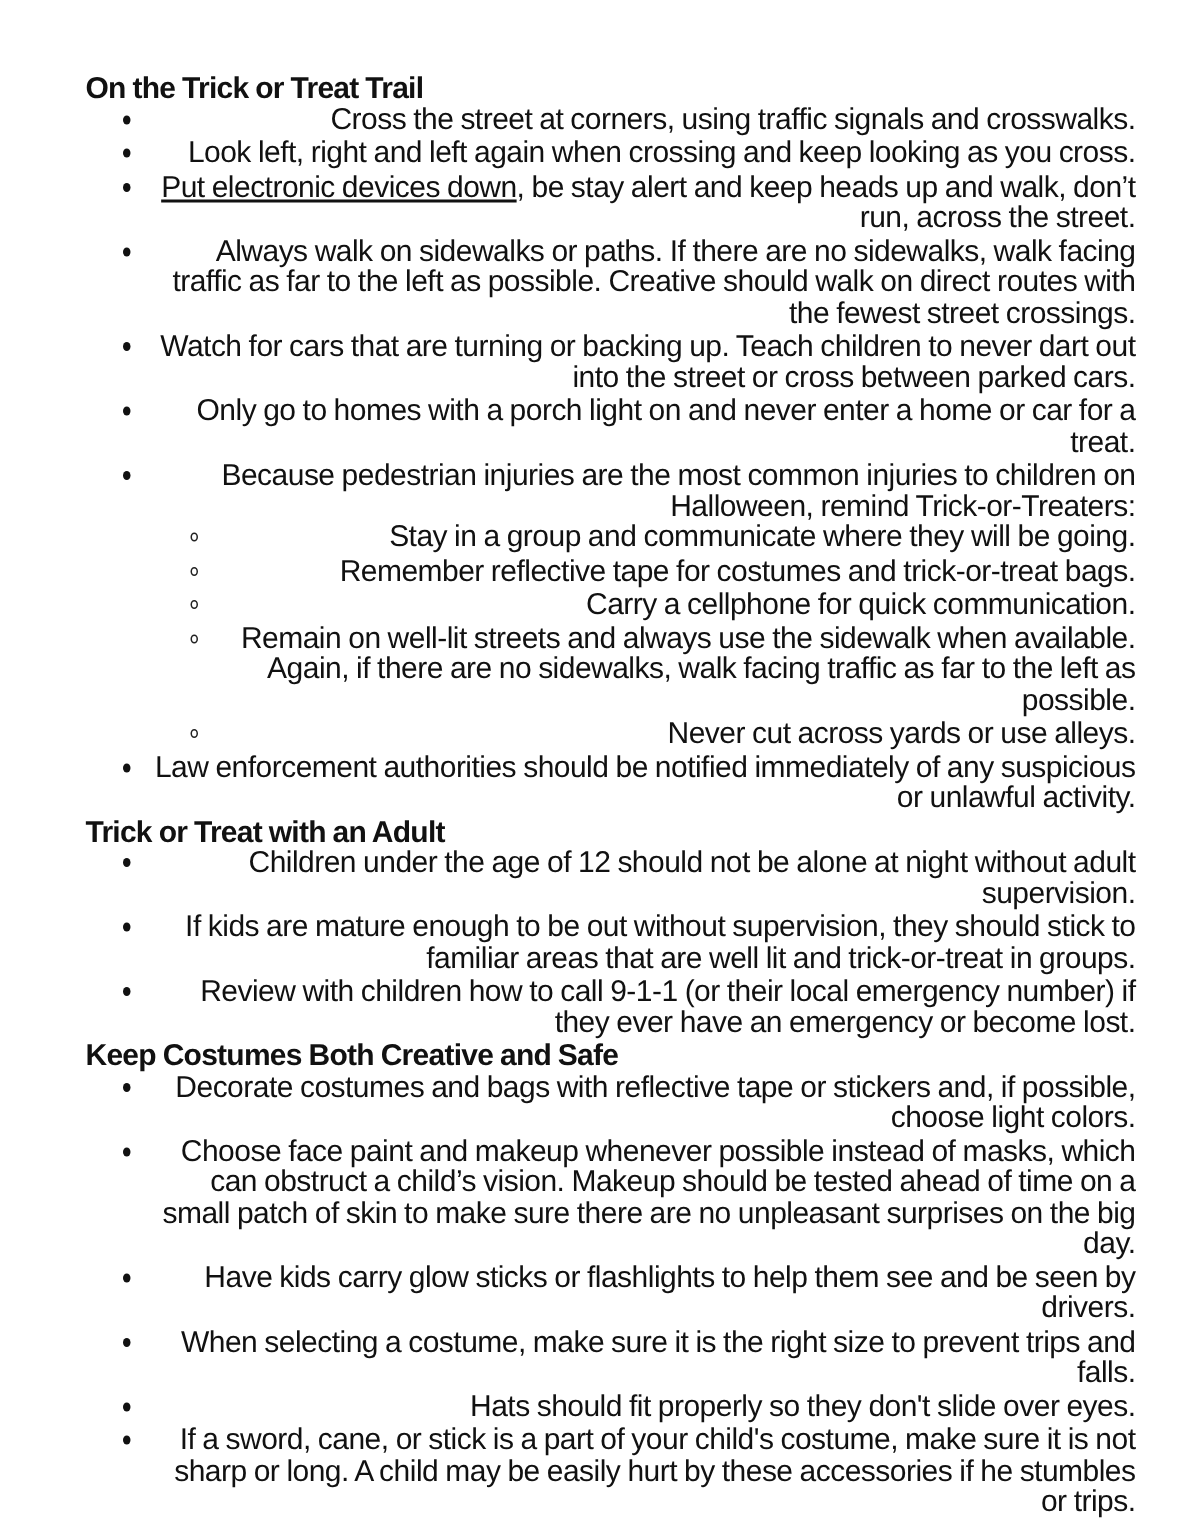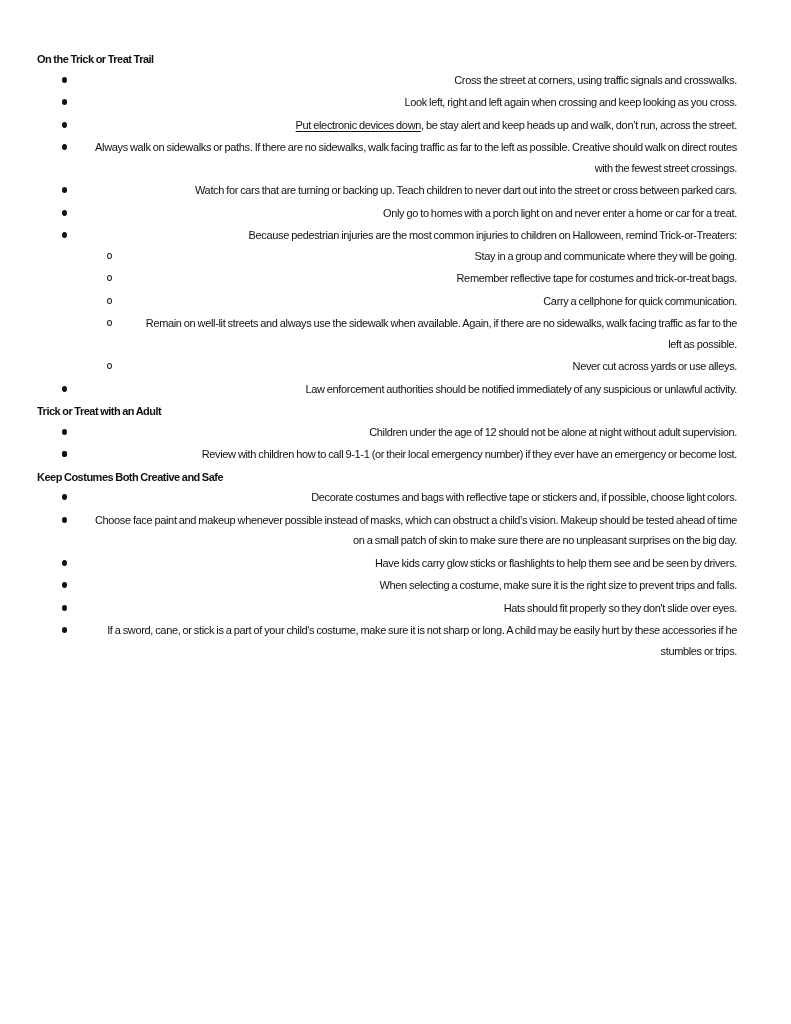--- a/index.html
+++ b/index.html
@@ -10,24 +10,24 @@
     body {
       width: 791px;
       height: 1024px;
       overflow: hidden;
       position: relative;
       font-family: "Liberation Sans", sans-serif;
       color: #111111;
     }
     .page {
       position: absolute;
-      left: 37px;
+      left: 57px;
       top: 49px;
       width: 700px;
-      font-size: 11px;
+      font-size: 20px;
       line-height: 20.5px;
       letter-spacing: -0.35px;
       word-spacing: -0.5px;
     }
     .section-heading {
       font-weight: bold;
       margin: 0;
       padding: 0;
       letter-spacing: -0.5px;
     }
@@ -101,21 +101,21 @@
         </ul>
       </li>
       <li><span class="bullet-dot"></span><span>Law enforcement authorities should be notified immediately of any suspicious or unlawful activity.</span></li>
     </ul>
   </div>
 
   <div>
     <p class="section-heading">Trick or Treat with an Adult</p>
     <ul class="bullets">
       <li><span class="bullet-dot"></span><span>Children under the age of 12 should not be alone at night without adult supervision.</span></li>
-      <li><span class="bullet-dot"></span></li>
+      <li><span class="bullet-dot"></span><span>If kids are mature enough to be out without supervision, they should stick to familiar areas that are well lit and trick-or-treat in groups.</span></li>
       <li><span class="bullet-dot"></span><span>Review with children how to call 9-1-1 (or their local emergency number) if they ever have an emergency or become lost.</span></li>
     </ul>
   </div>
 
   <div>
     <p class="section-heading">Keep Costumes Both Creative and Safe</p>
     <ul class="bullets">
       <li><span class="bullet-dot"></span><span>Decorate costumes and bags with reflective tape or stickers and, if possible, choose light colors.</span></li>
       <li><span class="bullet-dot"></span><span>Choose face paint and makeup whenever possible instead of masks, which can obstruct a child’s vision. Makeup should be tested ahead of time on a small patch of skin to make sure there are no unpleasant surprises on the big day.</span></li>
       <li><span class="bullet-dot"></span><span>Have kids carry glow sticks or flashlights to help them see and be seen by drivers.</span></li>

